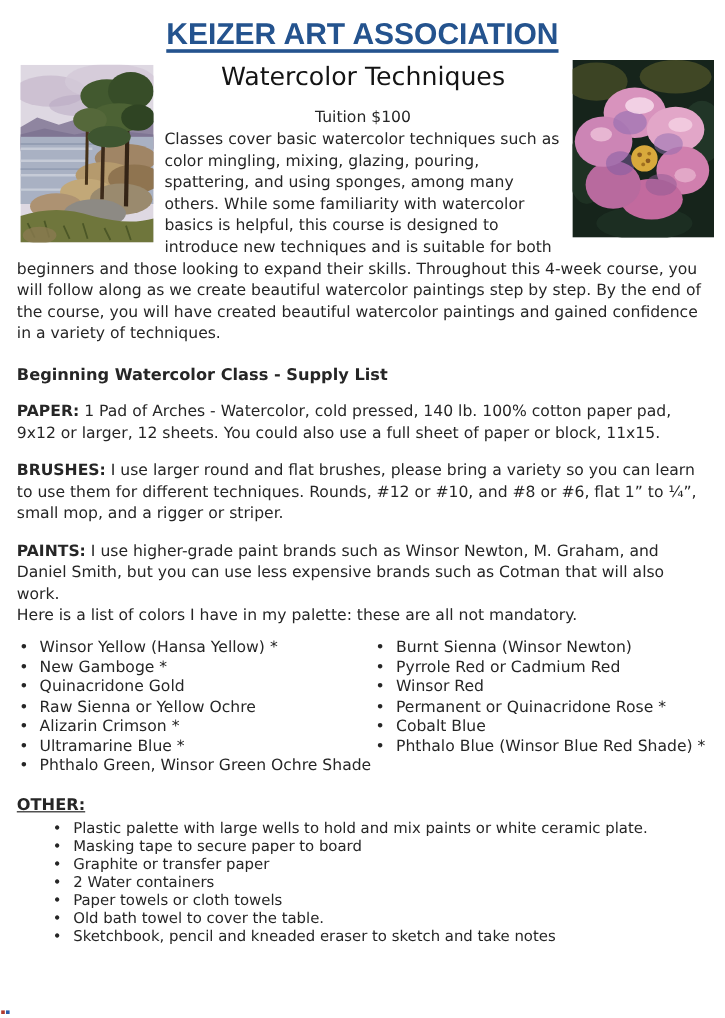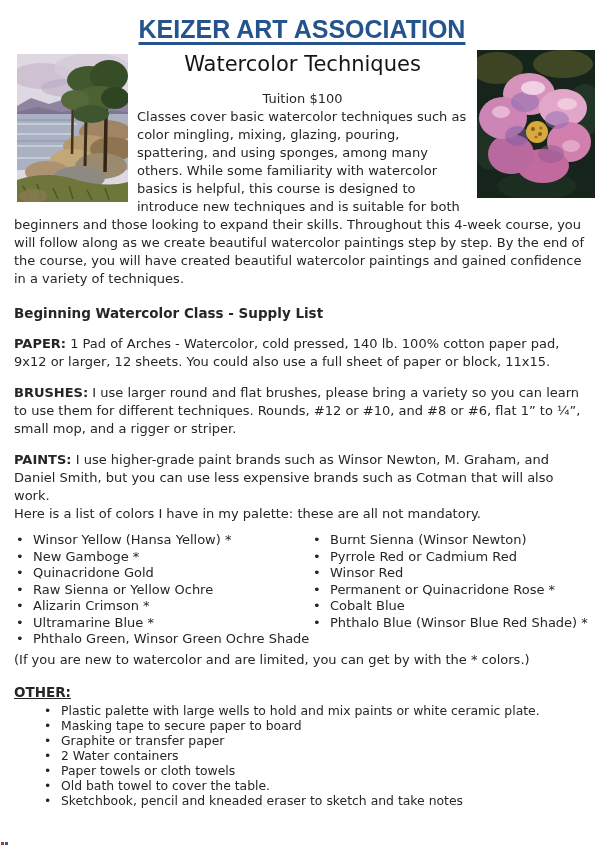--- a/index.html
+++ b/index.html
@@ -164,21 +164,20 @@
 
     <li>Burnt Sienna (Winsor Newton)</li>
         <li>Pyrrole Red or Cadmium Red</li>
         <li>Winsor Red</li>
         <li>Permanent or Quinacridone Rose *</li>
         <li>Cobalt Blue</li>
         <li>Phthalo Blue (Winsor Blue Red Shade) *</li>
       </ul>
   </div>
 
-  <p class="palette-note">(If you are new to watercolor and are limited, you can get by with the * colors.)</p>
 
   <h3 class="other-label">OTHER:</h3>
 
   <div class="other-list">
     <ul>
 
     <li>Plastic palette with large wells to hold and mix paints or white ceramic plate.</li>
         <li>Masking tape to secure paper to board</li>
         <li>Graphite or transfer paper</li>
         <li>2 Water containers</li>

